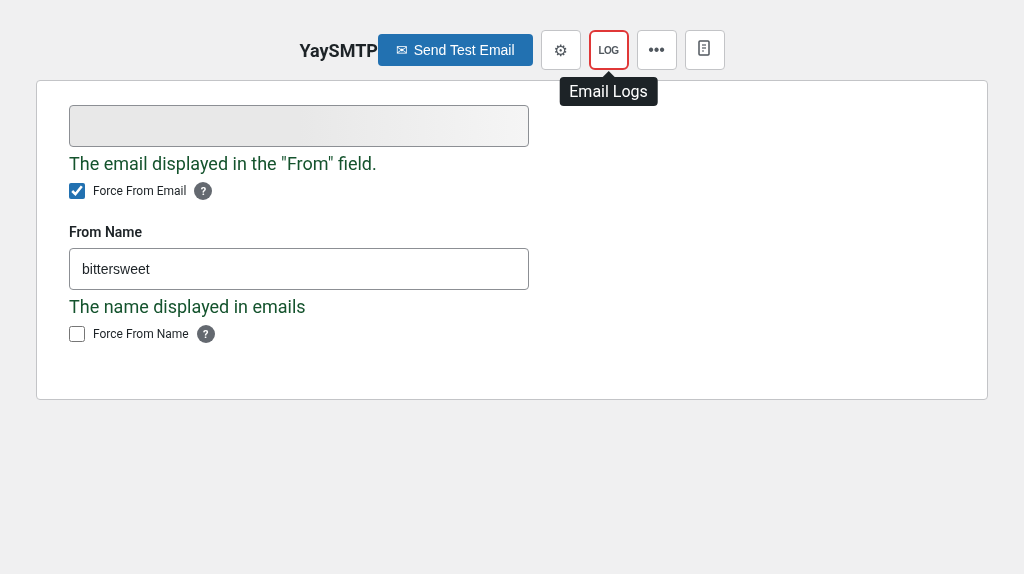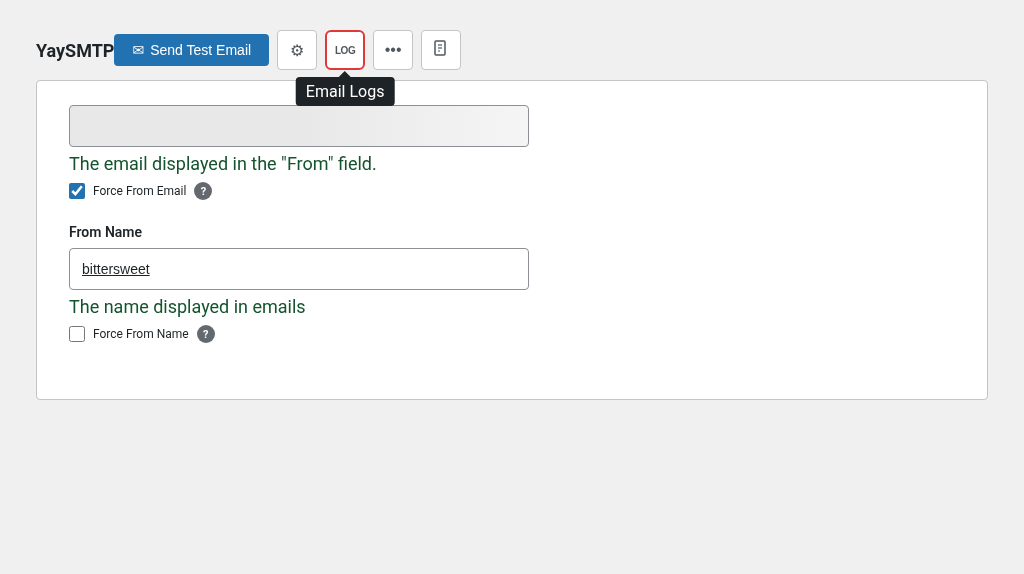--- a/index.html
+++ b/index.html
@@ -16,21 +16,21 @@
       width: 1024px;
       min-height: 574px;
       background: #f0f0f1;
       display: flex;
       flex-direction: column;
     }
     
     .top-bar {
       display: flex;
       align-items: center;
-      justify-content: flex-start;
+      justify-content: center;
       padding: 10px 16px;
       background: #f0f0f1;
     }
     .logo {
       font-size: 18px;
       font-weight: 700;
       color: #1d2327;
     }
     .top-bar-right {
       display: flex;
@@ -124,21 +124,20 @@
     .text-input {
       width: 460px;
       height: 42px;
       border: 1px solid #8c8f94;
       border-radius: 4px;
       padding: 0 12px;
       font-size: 14px;
       color: #1d2327;
       background: #fff;
       outline: none;
-      text-decoration: underline;
     }
     
     .shimmer-input {
       width: 460px;
       height: 42px;
       border: 1px solid #8c8f94;
       border-radius: 4px;
       padding: 8px 12px;
       background: linear-gradient(90deg, #e8e8e8 25%, #f5f5f5 50%, #e8e8e8 75%);
       background-size: 200% 100%;

